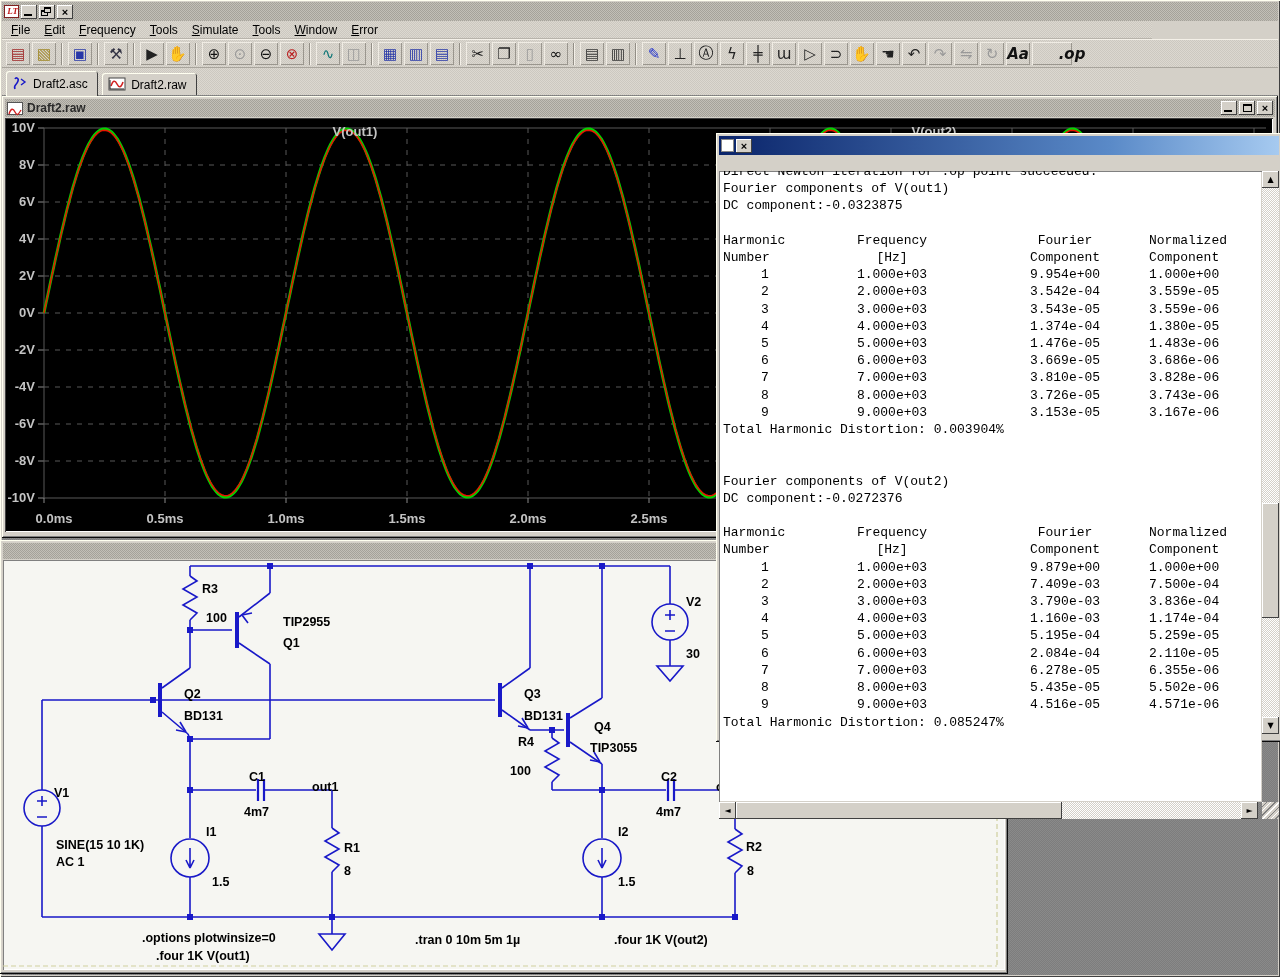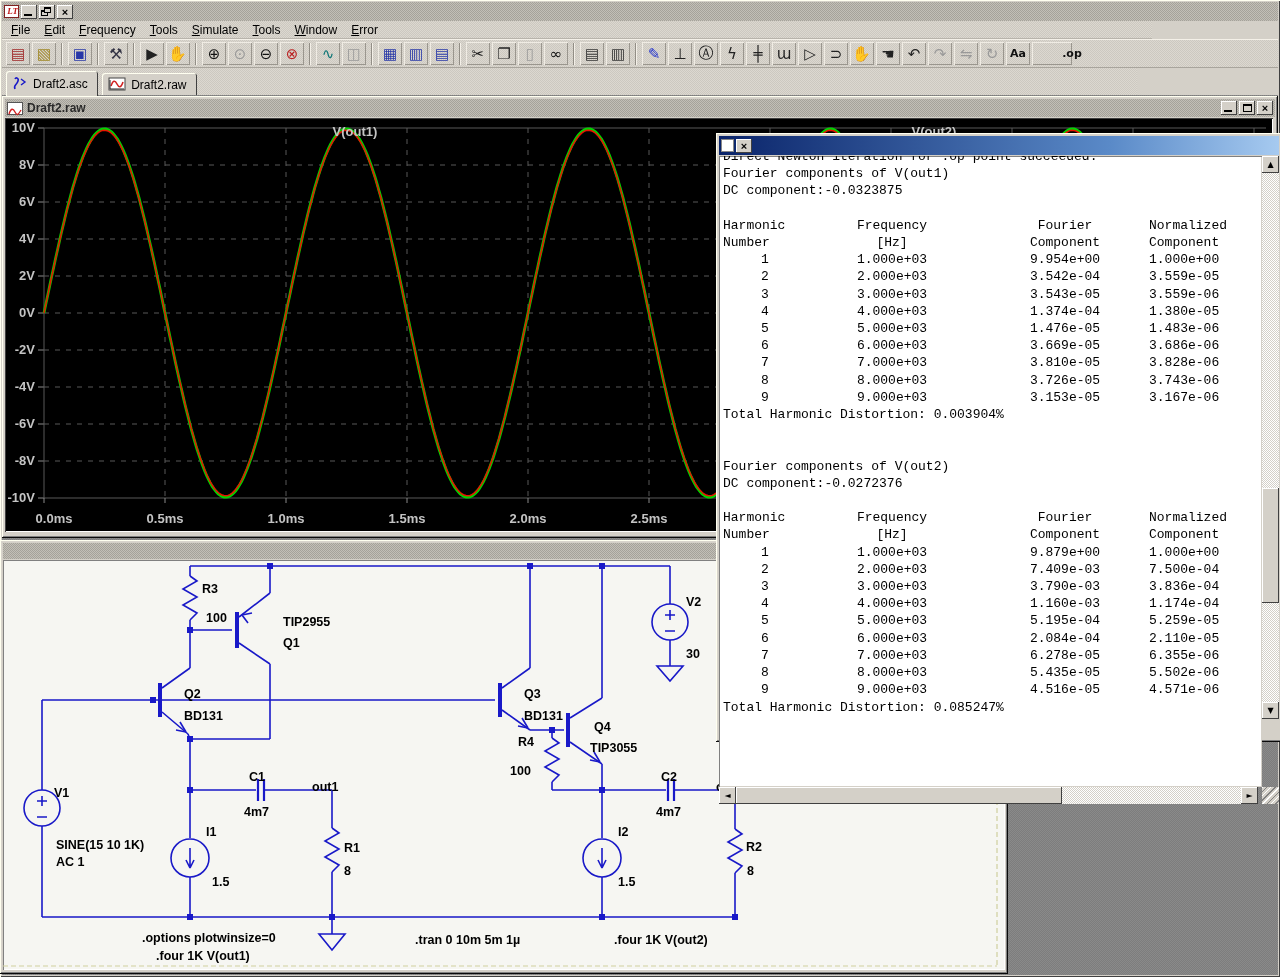--- a/index.html
+++ b/index.html
@@ -24,21 +24,21 @@
   .g-x { font:bold 11px "Liberation Sans",sans-serif; color:#000; line-height:10px; }
 
   #menubar { position:absolute; left:2px; top:21px; width:1150px; height:18px; display:flex; align-items:center; padding-left:2px; border-bottom:1px solid #b8b4ac; }
   .menu-item { font:12px "Liberation Sans",sans-serif; color:#000; padding:2px 7px; }
   .menu-item::first-letter { text-decoration:underline; }
 
   #toolbar { position:absolute; left:2px; top:39px; width:1276px; height:29px; display:flex; align-items:center; padding-left:3px;
              border-top:1px solid #f4f0e8; border-bottom:1px solid #a8a49c; }
   .tb-btn { width:24px; height:23px; display:flex; align-items:center; justify-content:center; font:15px "DejaVu Sans",sans-serif;
             box-shadow: inset 1px 1px 0 #f0ece4, inset -1px -1px 0 #9a968e; margin:0 1px; background:transparent; }
-  .tb-btn.small { font-size:11px; font-weight:bold; }
+  .tb-btn.small { font-size:15px; font-weight:bold;font-style:italic; }
   .tb-sep { width:2px; height:22px; margin:0 4px; box-shadow: inset 1px 0 0 #928e86, inset -1px 0 0 #f4f0e8; }
 
   #tabbar { position:absolute; left:2px; top:68px; width:1135px; height:27px; padding:3px 4px 0 4px; }
   .tab { display:inline-flex; align-items:center; gap:5px; height:23px; padding:0 10px 0 6px; background:#d4d0c8;
          box-shadow: inset 1px 1px 0 #fffff0, inset -1px 0 0 #404040; border-top-left-radius:3px; border-top-right-radius:3px;
          font:12px "Liberation Sans",sans-serif; position:relative; top:1px; }
   .tab.active { top:0; height:25px; z-index:2; }
 
   #mdi { position:absolute; left:2px; top:95px; width:1276px; height:880px; }
 
@@ -61,21 +61,21 @@
   #schem-svg text { font:bold 12.5px "Liberation Sans",sans-serif; fill:#000; }
   #schem-svg .wire { stroke:#1919c8; stroke-width:1.6; fill:none; }
   #schem-svg .thick { stroke:#1919c8; stroke-width:4; fill:none; }
   #schem-svg .plate { stroke:#1919c8; stroke-width:2.2; fill:none; }
 
   
   #log-win { position:absolute; left:714px; top:38px; width:566px; height:609px; padding:3px; z-index:10; }
   #log-title { height:19px; background:linear-gradient(90deg,#0a246a,#5a8ac8 70%,#a6caf0); display:flex; align-items:center; padding:0 2px; }
   #log-title .wt { color:#fff; font:bold 12px "Liberation Sans",sans-serif; margin-left:5px; flex:1; white-space:nowrap; overflow:hidden;}
   .doc-icon { width:13px; height:13px; background:#fff; border:1px solid #888; }
-  #log-body { display:grid; grid-template-columns:1fr 17px; grid-template-rows:1fr 17px; height:648px; margin-top:1px; }
+  #log-body { display:grid; grid-template-columns:1fr 17px; grid-template-rows:1fr 17px; height:648px; margin-top:16px; }
   #log-client { background:#fff; box-shadow: inset 1px 1px 0 #808080, inset -1px -1px 0 #d4d0c8; overflow:hidden; padding:0 4px; }
   #log-content { font:13px/17.2px "Liberation Mono",monospace; color:#000; white-space:pre; margin-top:-8px; }
   .log-grid { display:grid; grid-template-columns:80px 178px 168px 100px; }
   .log-grid .c1 { text-align:left; } .log-grid .c1.num { padding-left:38px; }
   .log-grid .c2, .log-grid .c3 { text-align:center; }
   .log-grid .c4 { text-align:left; }
   .sbar { background-color:#f0efe8; background-image:repeating-conic-gradient(#fff 0% 25%, #d4d0c8 0% 50%); background-size:2px 2px; position:relative; }
   .sb-btn { position:absolute; width:17px; height:17px; background:#d4d0c8; box-shadow: inset -1px -1px 0 #404040, inset 1px 1px 0 #fff;
             display:flex; align-items:center; justify-content:center; font:8px "DejaVu Sans",sans-serif; color:#000; }
   .sb-thumb { position:absolute; background:#d4d0c8; box-shadow: inset -1px -1px 0 #404040, inset 1px 1px 0 #fff; }

